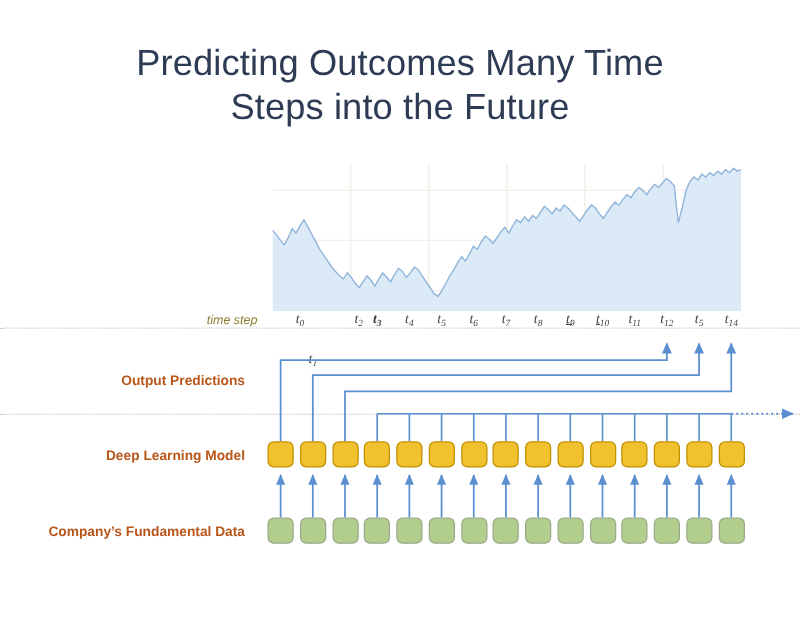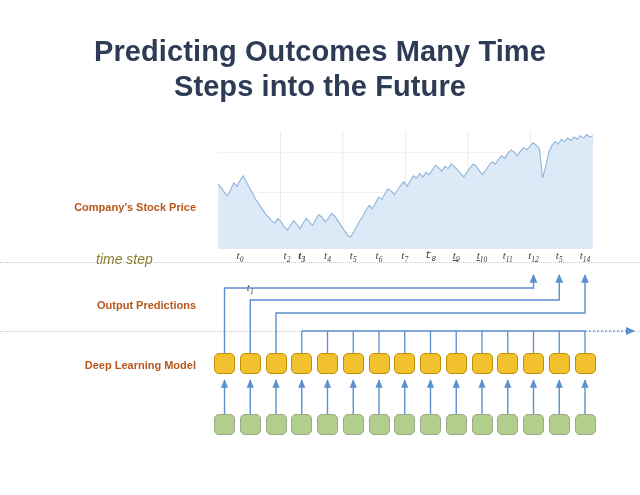--- a/index.html
+++ b/index.html
@@ -8,21 +8,21 @@
     font-family:"Liberation Sans", sans-serif;
     overflow:hidden;position:relative;
   }
   #slide{position:absolute;left:0;top:0;width:640px;height:495px;}
 
   
   #title{
     position:absolute;left:40px;top:34px;width:560px;
     text-align:center;
     font-size:29px;line-height:1.22;
-    color:#2E3B55;font-weight:700;
+    color:#2E3B55;font-weight:400;
     letter-spacing:.1px;
   }
   #title .ln{display:block;}
 
   
   .rowlabel{
     position:absolute;
     color:#B9561A;
     font-weight:bold;
     font-size:11px;
@@ -30,22 +30,22 @@
     white-space:nowrap;
   }
   #lbl-stock{left:0;top:201px;width:196px;}
   #lbl-output{left:0;top:299px;width:196px;}
   #lbl-model{left:0;top:359px;width:196px;}
   #lbl-fund{left:0;top:420px;width:196px;}
 
   
   #timestep-caption{
     position:absolute;left:96px;top:251px;width:110px;
-    text-align:left;
-    font-style:italic;font-size:14px;color:#8a7d2e;
+    text-align:right;
+    font-style:italic;font-size:10px;color:#8a7d2e;
     white-space:nowrap;
   }
 
   
   #chart{
     position:absolute;left:218px;top:131px;width:375px;height:118px;
   }
   #chart svg{display:block;}
 
   
@@ -102,36 +102,36 @@
           <line x1="0" x2="375" y1="101.48" y2="101.48" stroke="#f3efe8" stroke-width="1"></line>
         </g>
         <path d="M0.00,53.10 L3.15,56.64 L6.30,61.36 L9.45,64.90 L12.61,59.00 L15.76,51.92 L18.91,55.46 L22.06,49.56 L25.21,44.84 L28.36,50.74 L31.51,56.64 L34.66,62.54 L37.82,68.44 L40.97,73.16 L44.12,77.88 L47.27,82.60 L50.42,86.14 L53.57,89.68 L56.72,92.04 L59.87,87.32 L63.03,90.86 L66.18,95.58 L69.33,99.12 L72.48,94.40 L75.63,89.68 L78.78,93.22 L81.93,97.94 L85.08,92.04 L88.24,87.32 L91.39,90.86 L94.54,94.40 L97.69,88.50 L100.84,83.78 L103.99,86.14 L107.14,90.86 L110.29,87.32 L113.45,82.60 L116.60,84.96 L119.75,89.68 L122.90,94.40 L126.05,99.12 L129.20,103.84 L132.35,106.20 L135.50,101.48 L138.66,95.58 L141.81,89.68 L144.96,84.96 L148.11,79.06 L151.26,74.34 L154.41,77.88 L157.56,71.98 L160.71,66.08 L163.87,68.44 L167.02,62.54 L170.17,57.82 L173.32,60.18 L176.47,63.72 L179.62,59.00 L182.77,54.28 L185.92,50.74 L189.08,55.46 L192.23,49.56 L195.38,44.84 L198.53,47.20 L201.68,42.48 L204.83,46.02 L207.98,41.30 L211.13,43.66 L214.29,38.94 L217.44,34.22 L220.59,36.58 L223.74,40.12 L226.89,35.40 L230.04,37.76 L233.19,33.04 L236.34,35.40 L239.50,38.94 L242.65,42.48 L245.80,46.02 L248.95,41.30 L252.10,36.58 L255.25,33.04 L258.40,35.40 L261.55,40.12 L264.71,43.66 L267.86,38.94 L271.01,34.22 L274.16,30.68 L277.31,33.04 L280.46,28.32 L283.61,24.78 L286.76,27.14 L289.92,22.42 L293.07,18.88 L296.22,21.24 L299.37,24.78 L302.52,20.06 L305.67,16.52 L308.82,18.88 L311.97,15.34 L315.13,11.80 L318.28,14.16 L321.43,17.70 L324.58,47.20 L327.73,35.40 L330.88,21.24 L334.03,14.16 L337.18,10.62 L340.34,12.98 L343.49,8.26 L346.64,10.62 L349.79,7.08 L352.94,9.44 L356.09,5.90 L359.24,8.26 L362.39,4.72 L365.55,7.08 L368.70,3.54 L371.85,5.90 L375.00,4.72 L375,118 L0,118 Z" fill="#DCE9F7"></path>
         <path d="M0.00,53.10 L3.15,56.64 L6.30,61.36 L9.45,64.90 L12.61,59.00 L15.76,51.92 L18.91,55.46 L22.06,49.56 L25.21,44.84 L28.36,50.74 L31.51,56.64 L34.66,62.54 L37.82,68.44 L40.97,73.16 L44.12,77.88 L47.27,82.60 L50.42,86.14 L53.57,89.68 L56.72,92.04 L59.87,87.32 L63.03,90.86 L66.18,95.58 L69.33,99.12 L72.48,94.40 L75.63,89.68 L78.78,93.22 L81.93,97.94 L85.08,92.04 L88.24,87.32 L91.39,90.86 L94.54,94.40 L97.69,88.50 L100.84,83.78 L103.99,86.14 L107.14,90.86 L110.29,87.32 L113.45,82.60 L116.60,84.96 L119.75,89.68 L122.90,94.40 L126.05,99.12 L129.20,103.84 L132.35,106.20 L135.50,101.48 L138.66,95.58 L141.81,89.68 L144.96,84.96 L148.11,79.06 L151.26,74.34 L154.41,77.88 L157.56,71.98 L160.71,66.08 L163.87,68.44 L167.02,62.54 L170.17,57.82 L173.32,60.18 L176.47,63.72 L179.62,59.00 L182.77,54.28 L185.92,50.74 L189.08,55.46 L192.23,49.56 L195.38,44.84 L198.53,47.20 L201.68,42.48 L204.83,46.02 L207.98,41.30 L211.13,43.66 L214.29,38.94 L217.44,34.22 L220.59,36.58 L223.74,40.12 L226.89,35.40 L230.04,37.76 L233.19,33.04 L236.34,35.40 L239.50,38.94 L242.65,42.48 L245.80,46.02 L248.95,41.30 L252.10,36.58 L255.25,33.04 L258.40,35.40 L261.55,40.12 L264.71,43.66 L267.86,38.94 L271.01,34.22 L274.16,30.68 L277.31,33.04 L280.46,28.32 L283.61,24.78 L286.76,27.14 L289.92,22.42 L293.07,18.88 L296.22,21.24 L299.37,24.78 L302.52,20.06 L305.67,16.52 L308.82,18.88 L311.97,15.34 L315.13,11.80 L318.28,14.16 L321.43,17.70 L324.58,47.20 L327.73,35.40 L330.88,21.24 L334.03,14.16 L337.18,10.62 L340.34,12.98 L343.49,8.26 L346.64,10.62 L349.79,7.08 L352.94,9.44 L356.09,5.90 L359.24,8.26 L362.39,4.72 L365.55,7.08 L368.70,3.54 L371.85,5.90 L375.00,4.72" fill="none" stroke="#8FB4DB" stroke-width="1.1"></path>
       </svg>
     </div>
 
   <div class="divider" id="divider-top"></div>
   <div class="divider" id="divider-mid"></div>
 
-  <div class="rowlabel" id="lbl-stock">Company’s Stock Price</div>
   <div class="rowlabel" id="lbl-model">Deep Learning Model</div>
   <div class="rowlabel" id="lbl-output">Output Predictions</div>
+  <div class="rowlabel" id="lbl-fund">Company’s Fundamental Data</div>
 
   <div id="timestep-caption">time step</div>
 
   <div id="axis">
       <div class="tick" style="left: 227px;"><span>t</span><sub>0</sub></div>
       <div class="tick" style="left: 237.25px; margin-top: 32px;"><span>t</span><sub>1</sub></div>
       <div class="tick" style="left: 274px;"><span>t</span><sub>2</sub></div>
       <div class="tick" style="left: 288.75px; font-weight: bold;"><span>t</span><sub>3</sub></div>
       <div class="tick" style="left: 314.5px;"><span>t</span><sub>4</sub></div>
       <div class="tick" style="left: 340.25px;"><span>t</span><sub>5</sub></div>
       <div class="tick" style="left: 366px;"><span>t</span><sub>6</sub></div>
       <div class="tick" style="left: 391.75px;"><span>t</span><sub>7</sub></div>
-      <div class="tick" style="left: 417.5px; font-family: Liberation Mono, monospace;"><span>t</span><sub>8</sub></div>
+      <div class="tick" style="left: 417.5px;"><span>t</span><sub>8</sub></div>
       <div class="tick" style="left: 443.25px; text-decoration: underline;"><span>t</span><sub>9</sub></div>
       <div class="tick" style="left: 469px; text-decoration: underline;"><span>t</span><sub>10</sub></div>
       <div class="tick" style="left: 494.75px;"><span>t</span><sub>11</sub></div>
       <div class="tick" style="left: 520.5px; text-align: center;"><span>t</span><sub>12</sub></div>
       <div class="tick" style="left: 546.25px;"><span>t</span><sub>5</sub></div>
       <div class="tick" style="left: 572px;"><span>t</span><sub>14</sub></div>
     </div>
 
   <svg id="wires" viewBox="0 0 640 495">
       <defs>

